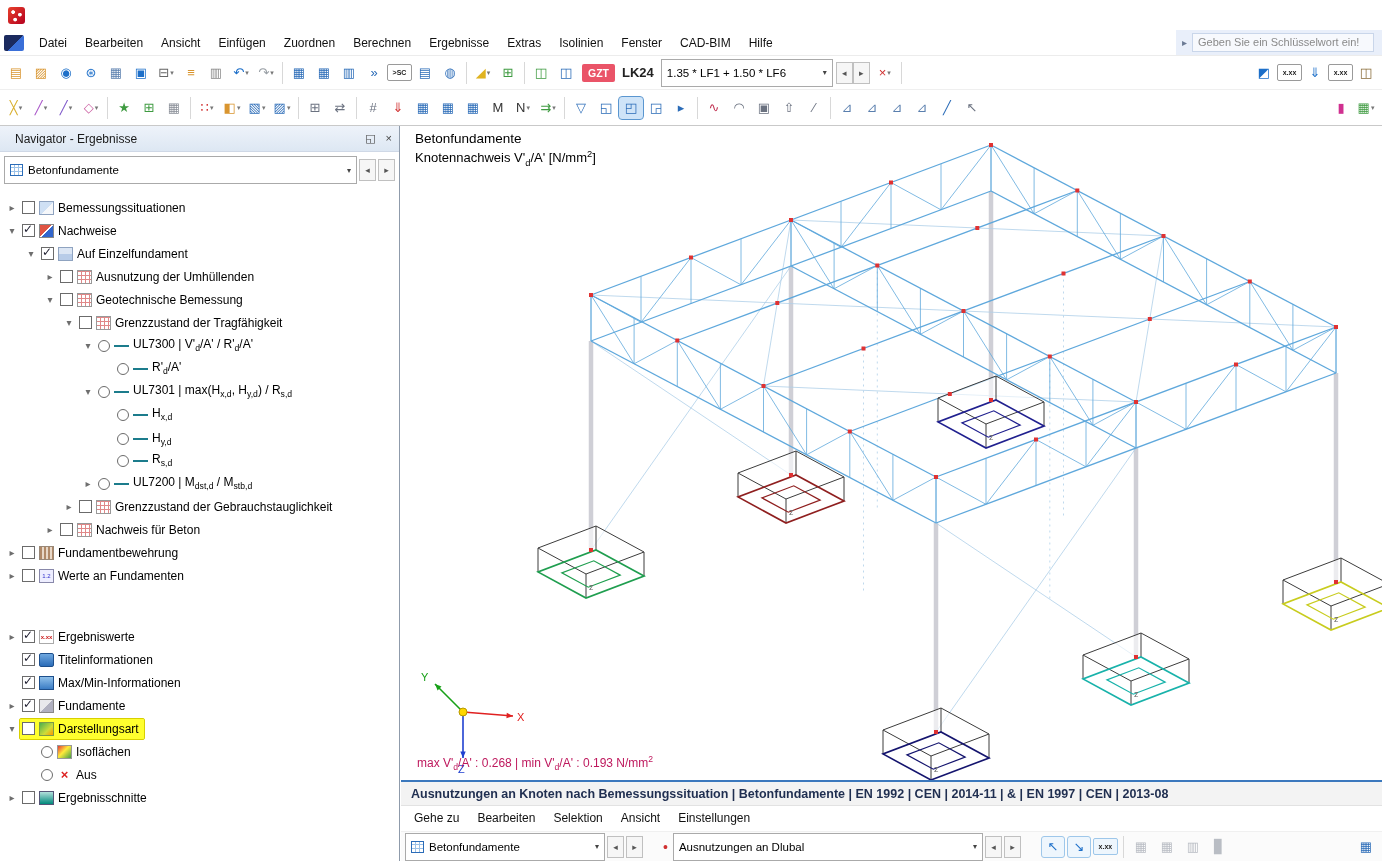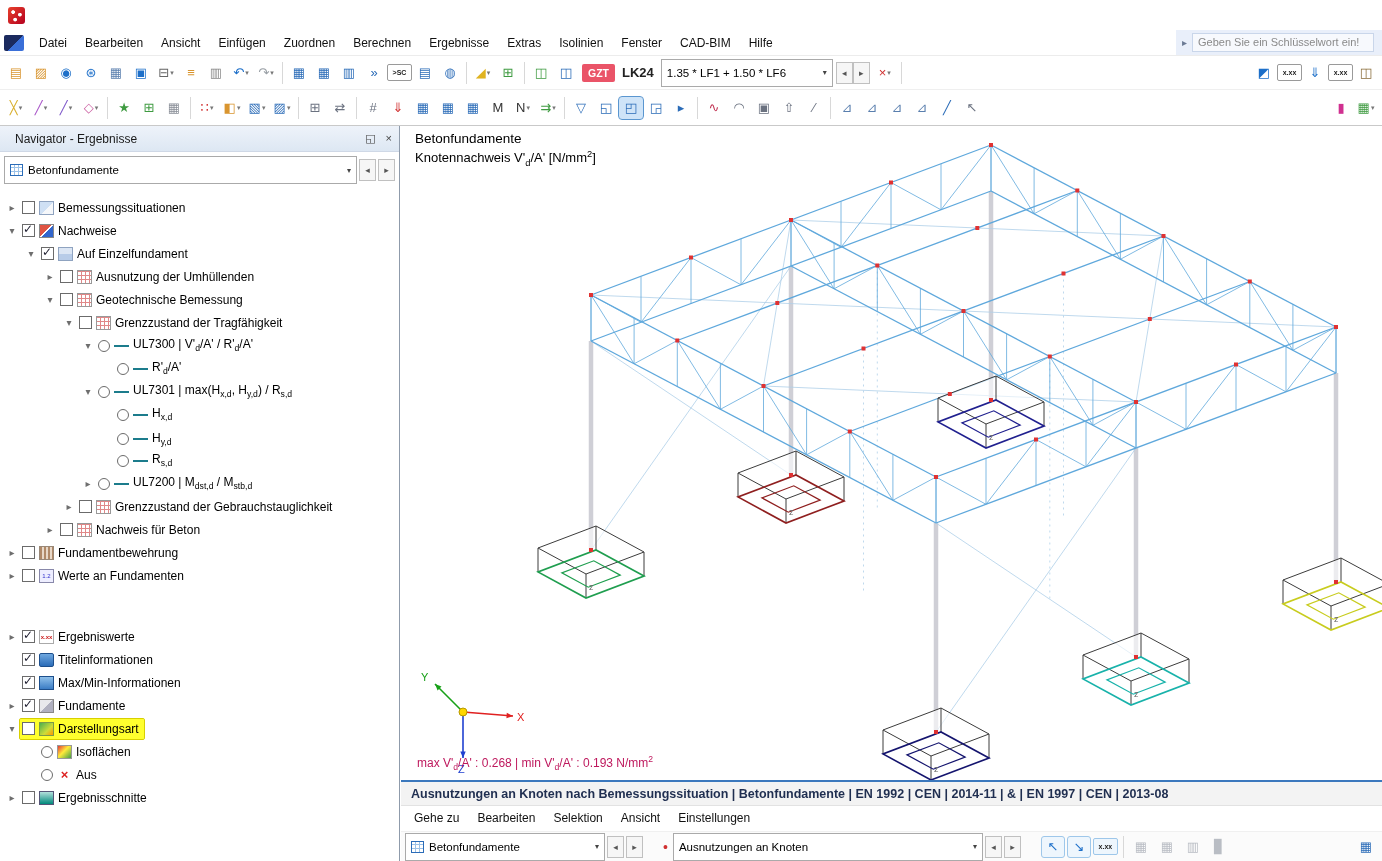--- a/index.html
+++ b/index.html
@@ -693,21 +693,21 @@
     <span class="combo bp-c1">
       <span class="combo-ic"></span>
       <span class="combo-text">Betonfundamente</span>
       <span class="arrow">▾</span>
     </span>
     <span class="nav-btn">◂</span>
     <span class="nav-btn">▸</span>
     <span class="bp-gap"></span>
     <span class="red-dot">•</span>
     <span class="combo bp-c2">
-      <span class="combo-text">Ausnutzungen an Knoten</span>
+      <span class="combo-text">Ausnutzungen an Dlubal</span>
       <span class="arrow">▾</span>
     </span>
     <span class="nav-btn">◂</span>
     <span class="nav-btn">▸</span>
     <span class="bp-gap"></span>
   <span class="tbi boxed" style="color: rgb(29, 111, 201);">↖</span>
       <span class="tbi boxed" style="color: rgb(29, 111, 201);">↘</span>
       <span class="tbi boxed txt">x.xx</span>
       <span class="tbsep"></span>
       <span class="tbi" style="color: rgb(185, 189, 196);">▦</span>

